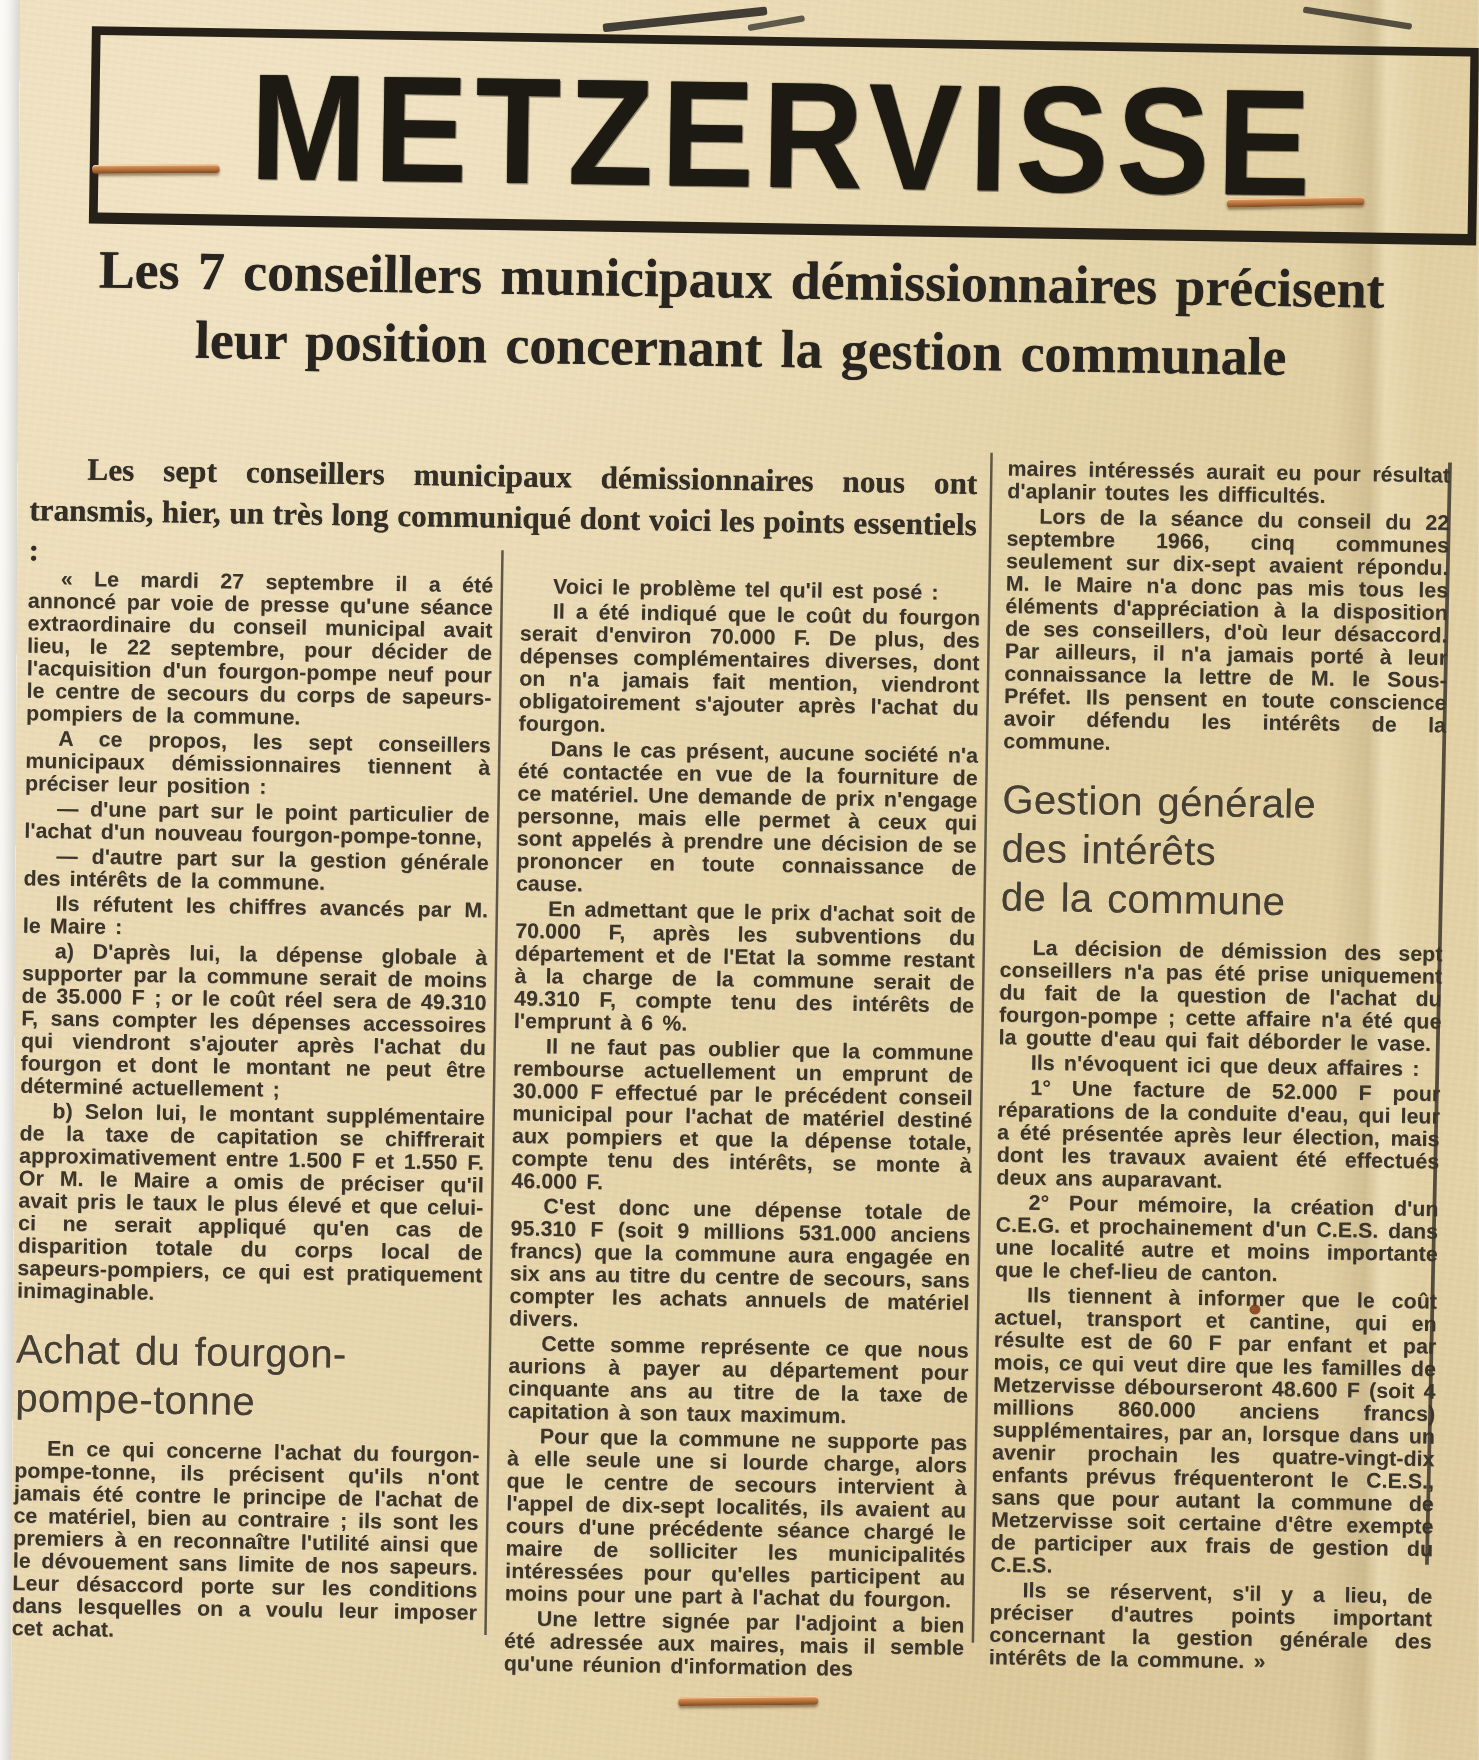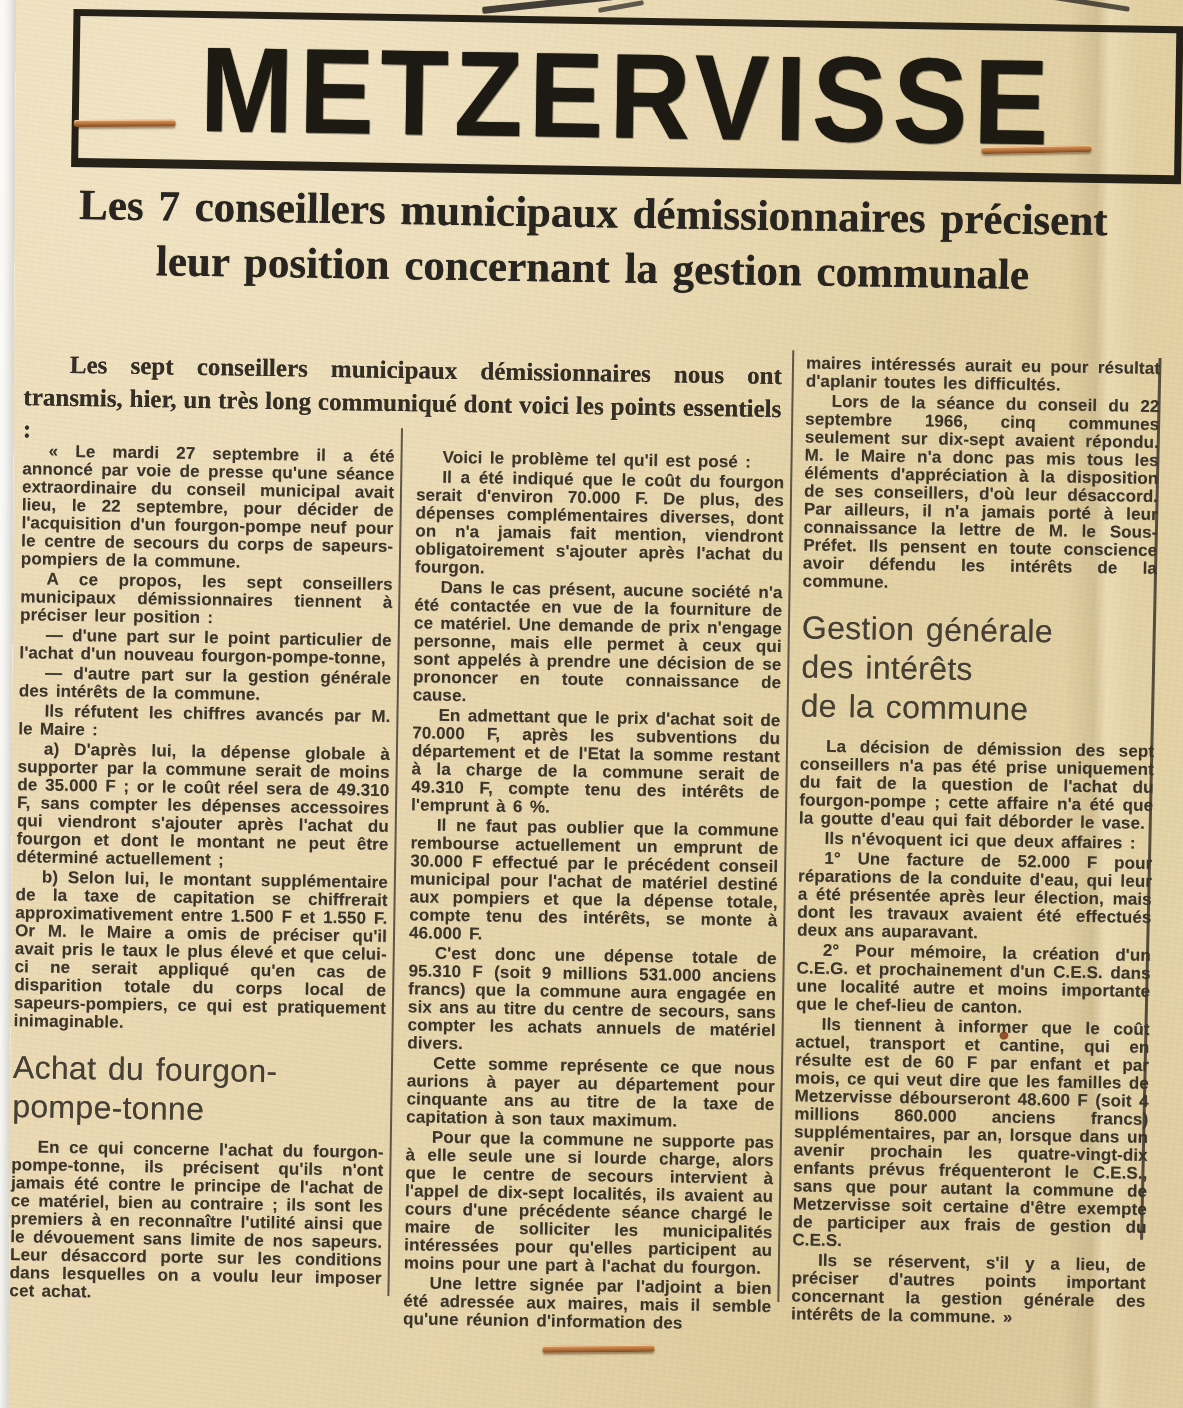--- a/index.html
+++ b/index.html
@@ -3,21 +3,21 @@
 <meta charset="utf-8">
 <style>
   html,body{margin:0;padding:0;}
   body{
     width:1183px;height:1408px;
     background:#fbfaf7;
     overflow:hidden;
     position:relative;
     font-family:"Liberation Sans",sans-serif;
   }
-  .scene{position:absolute;inset:0;}
+  .scene{position:absolute;inset:0;margin-top:12px;}
   
   .paper{
     position:absolute;left:16px;top:-20px;width:1214px;height:1500px;
     background:
       radial-gradient(1200px 900px at 20% 10%, rgba(255,248,228,.35), rgba(0,0,0,0) 60%),
       radial-gradient(900px 700px at 85% 90%, rgba(160,125,70,.12), rgba(0,0,0,0) 60%),
       linear-gradient(105deg,#ecdcb8 0%,#e7d6ae 38%,#e1cfa2 72%,#e6d5ab 100%);
     transform:rotate(0.3deg);
     transform-origin:0 0;
     box-shadow:-4px 0 10px rgba(60,50,30,.22);

